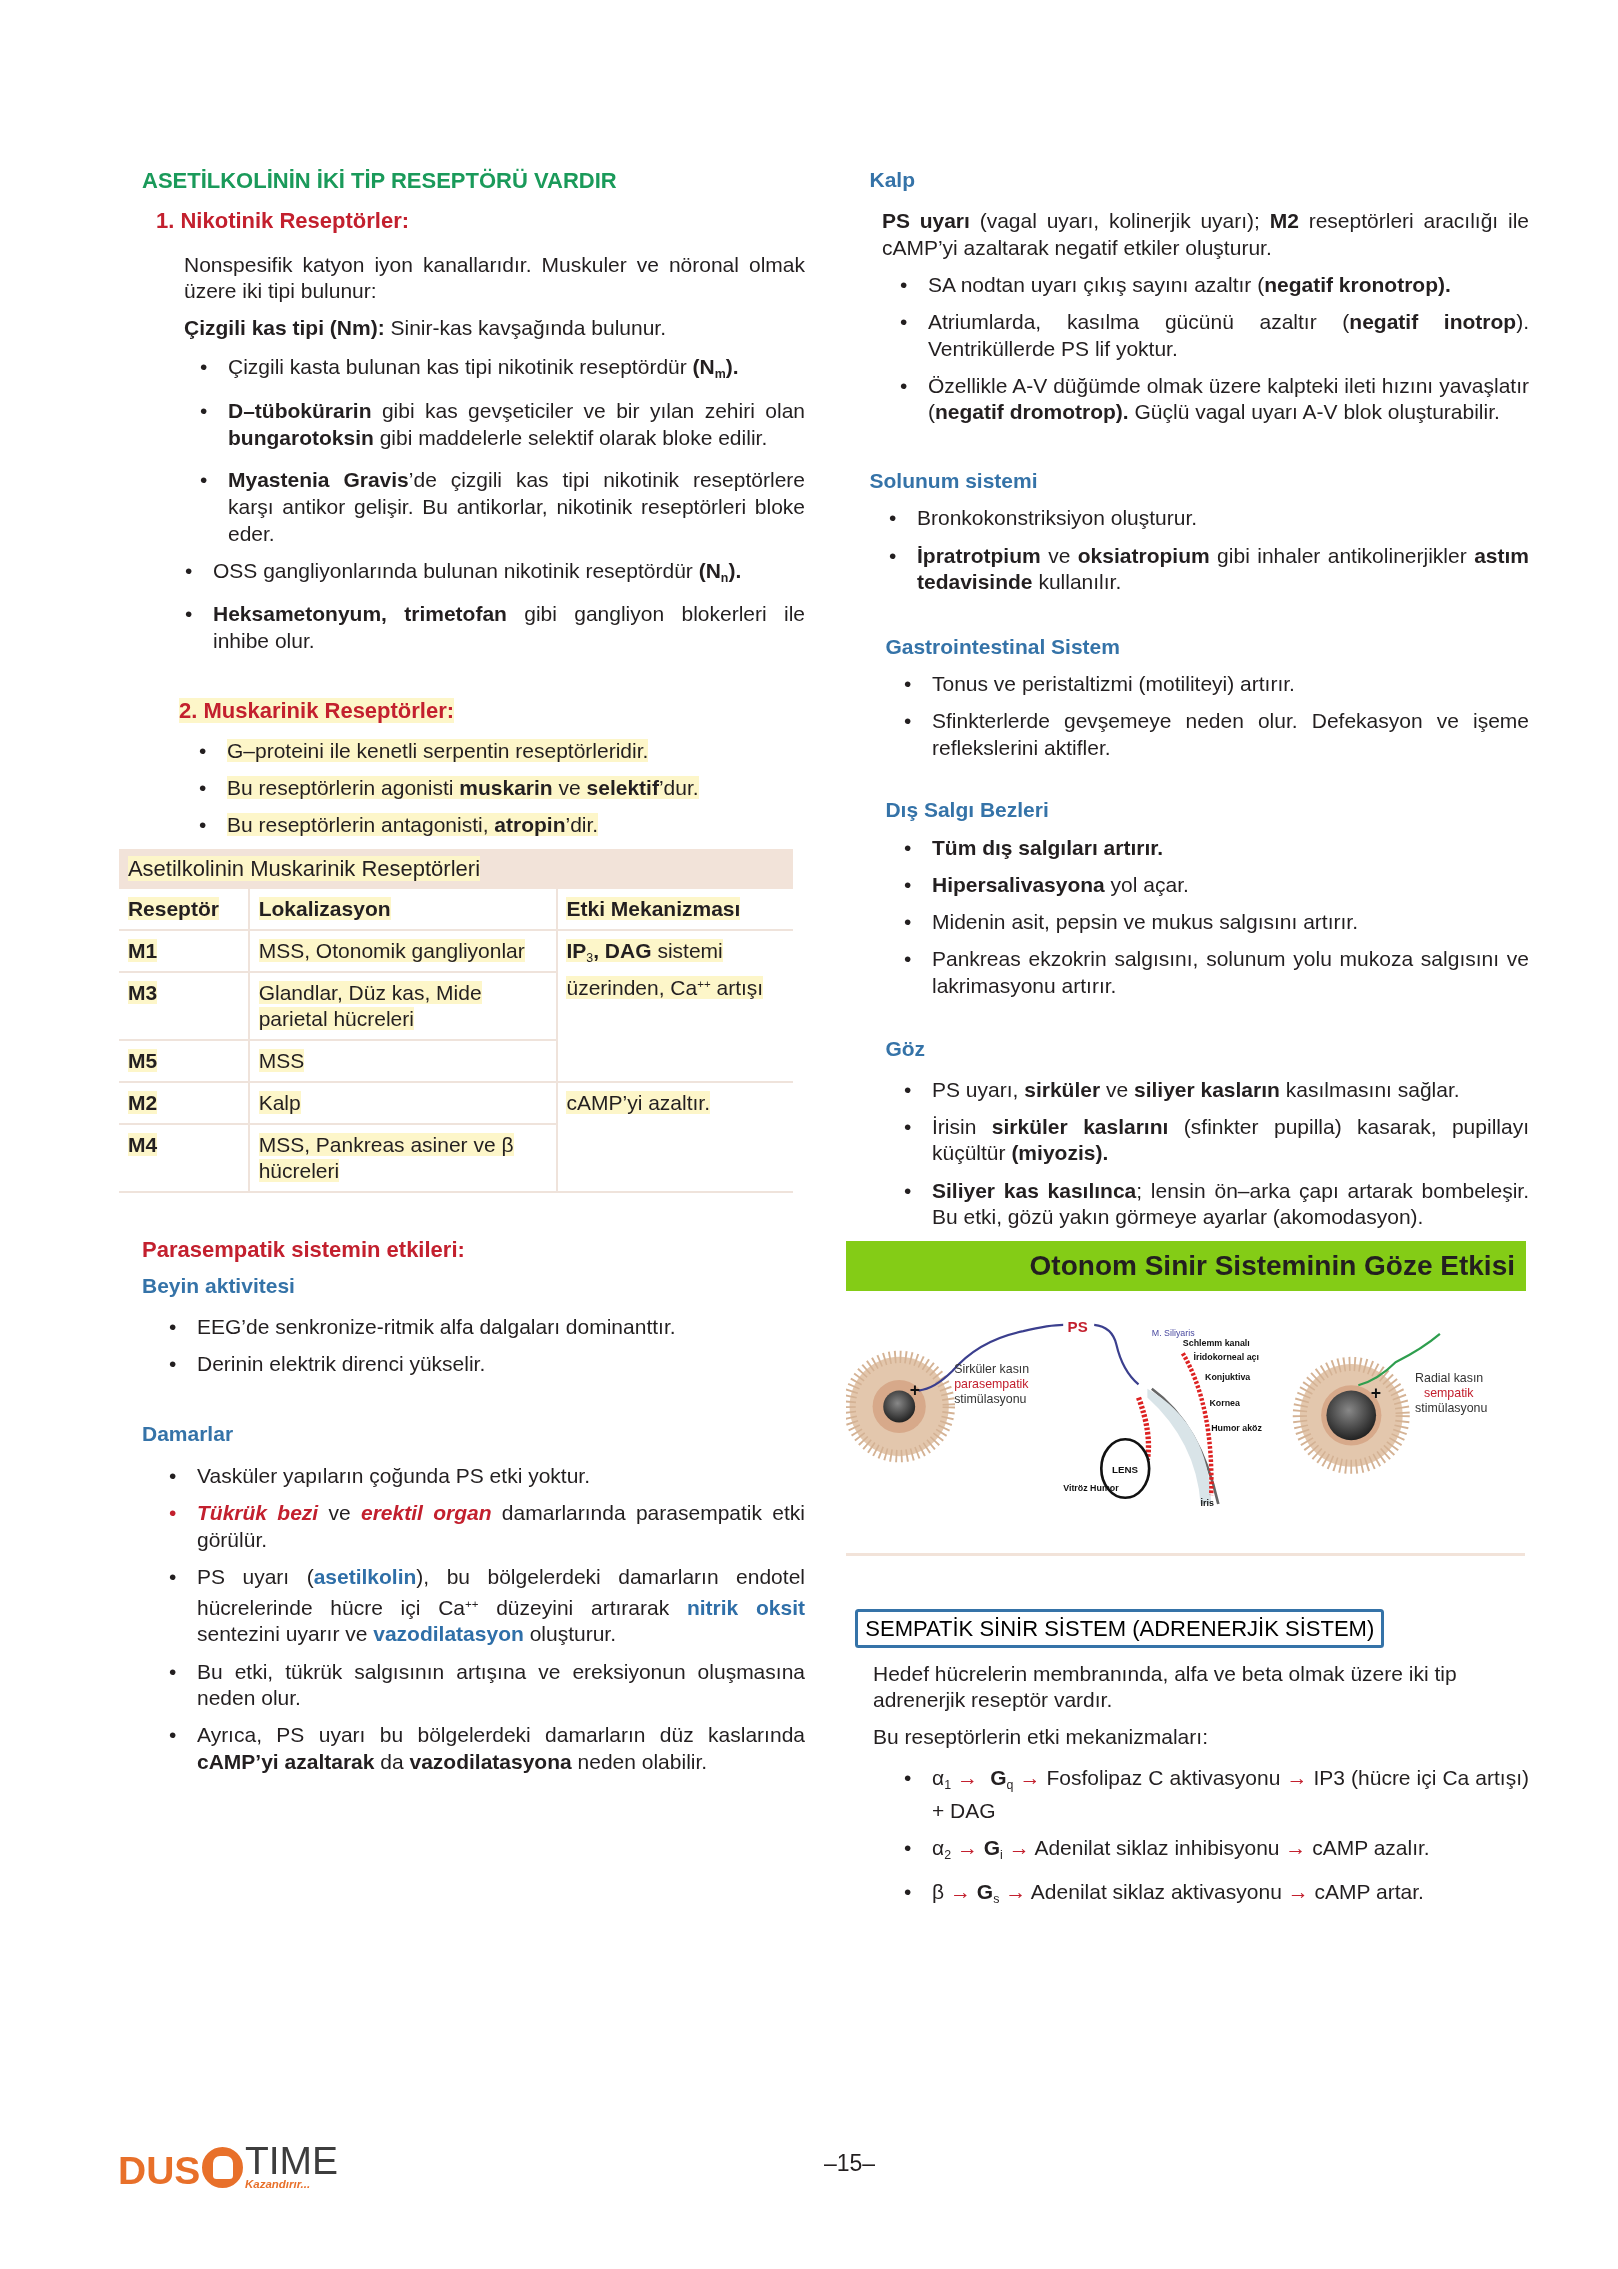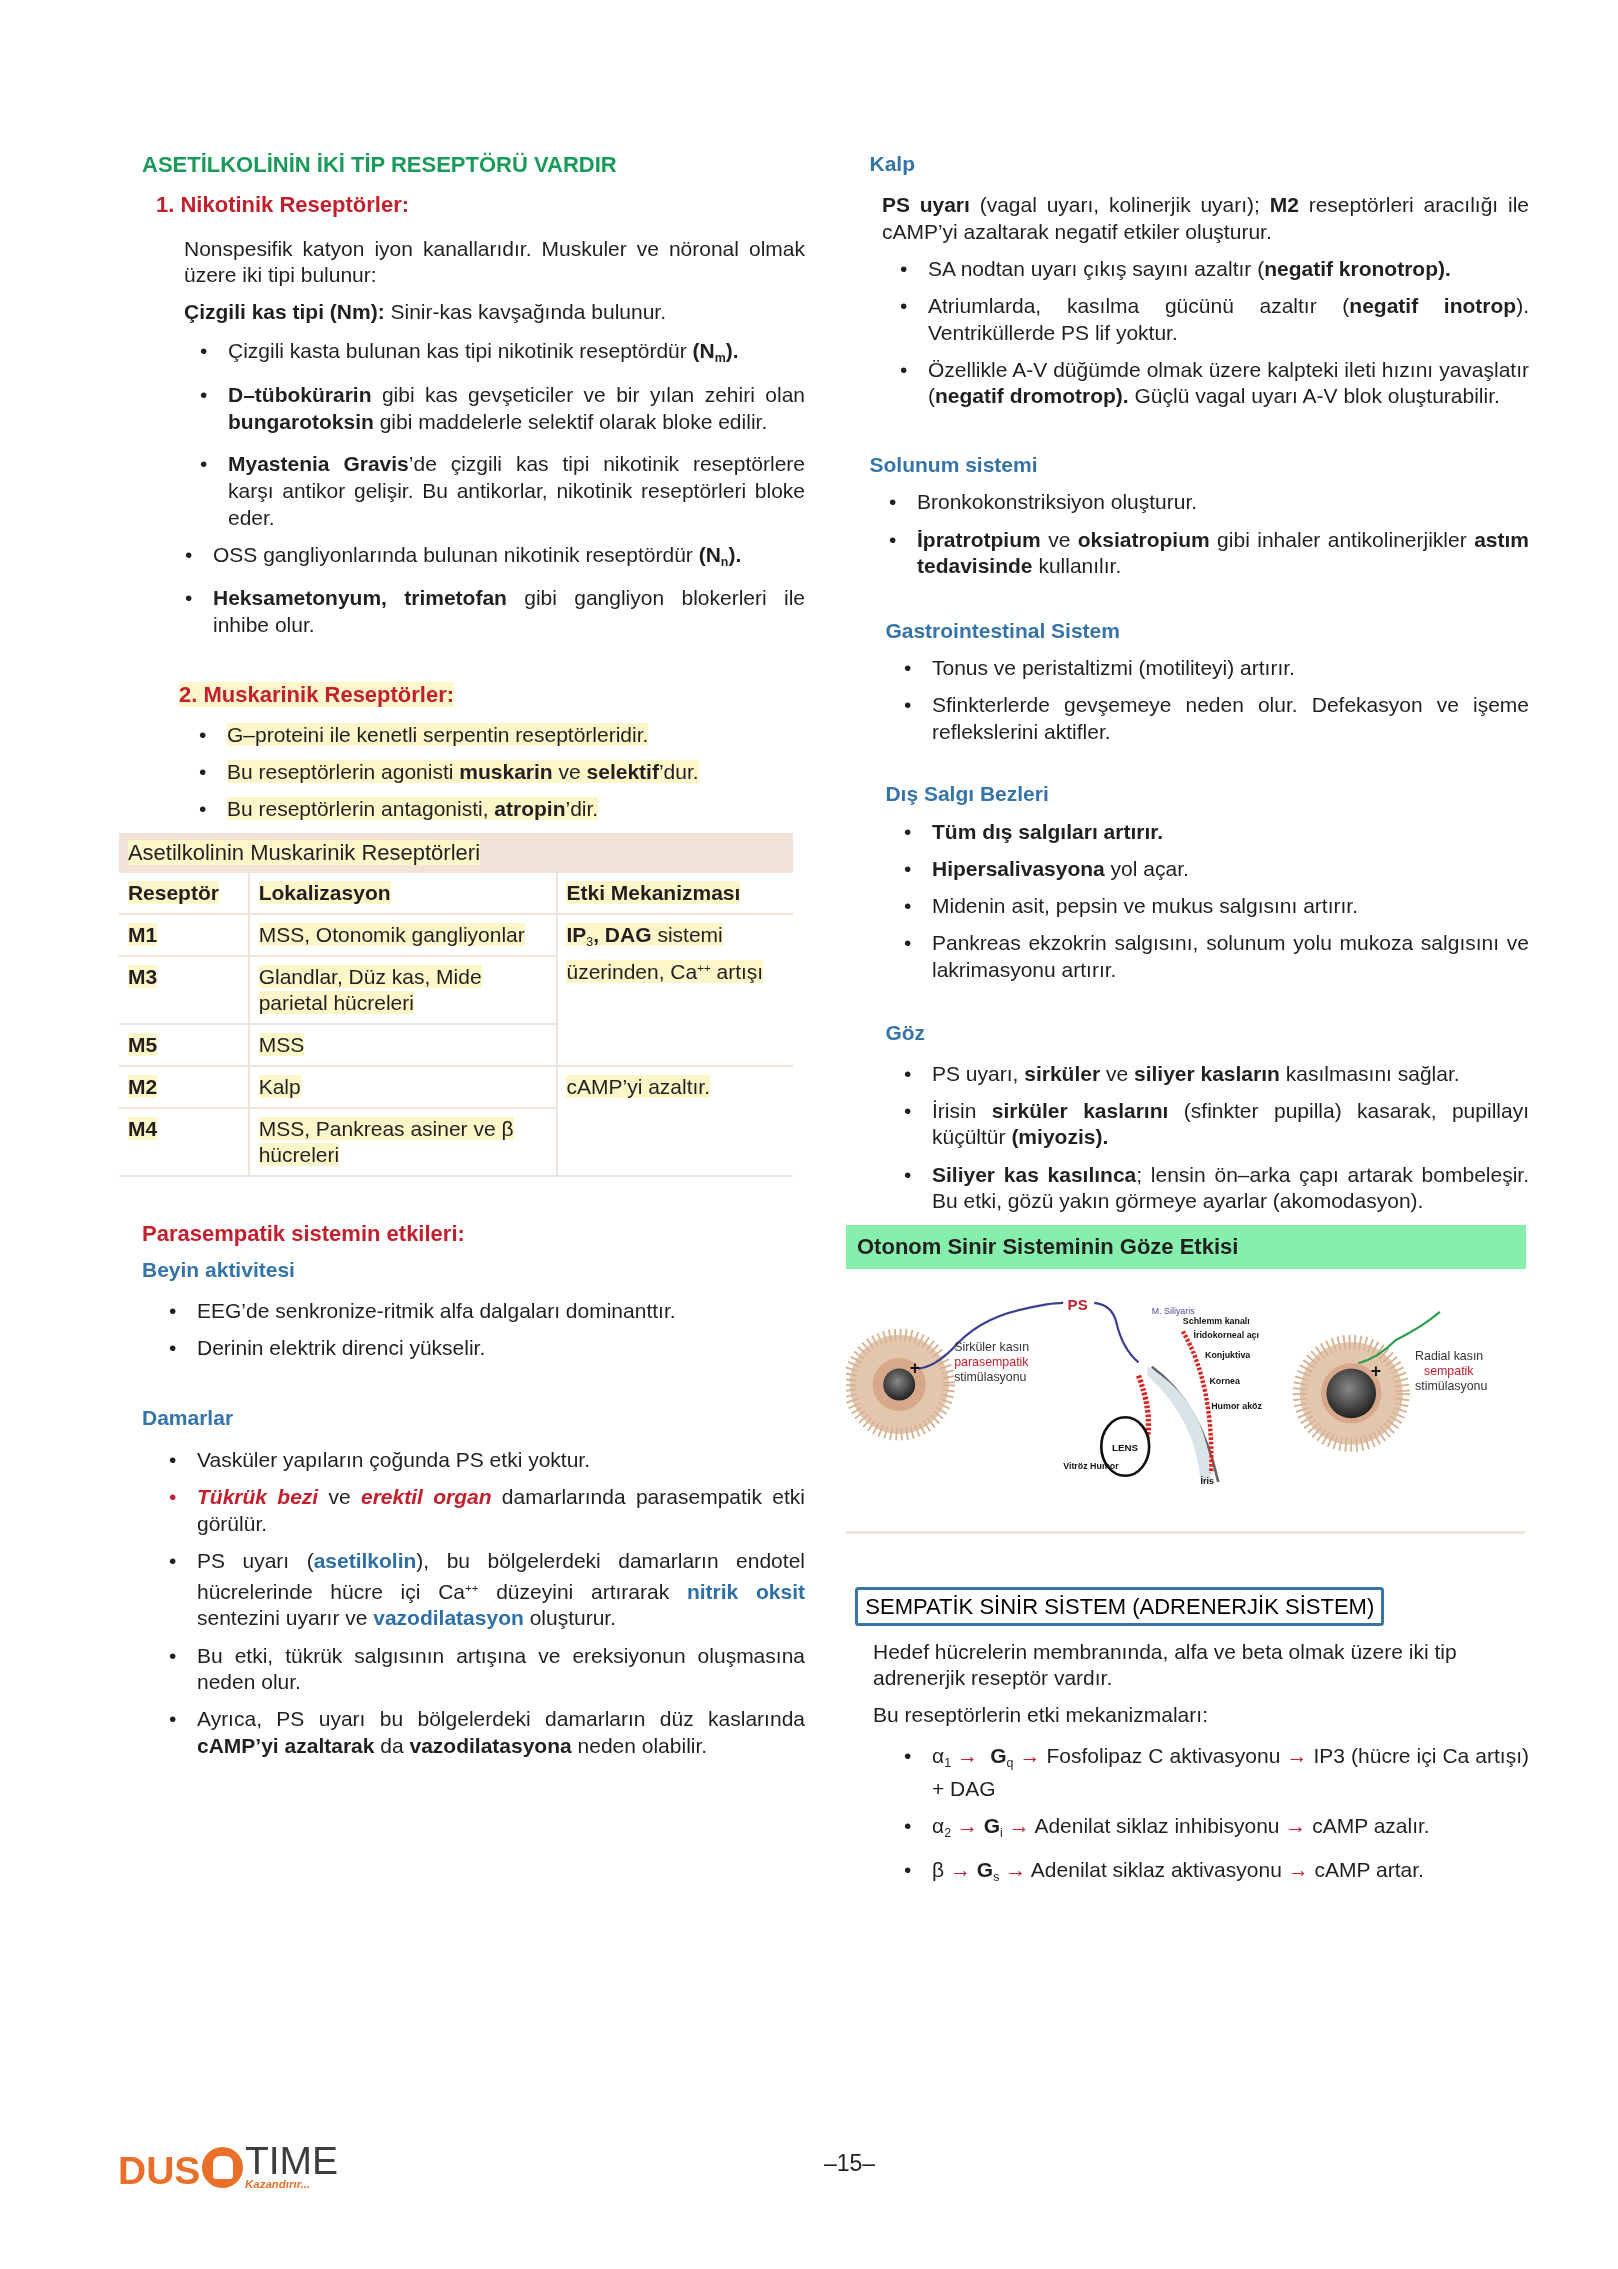--- a/index.html
+++ b/index.html
@@ -1,18 +1,18 @@
 <!DOCTYPE html>
 <html style="font-size:14px"><head>
 <meta charset="utf-8">
 <style>
   html, body { margin: 0; padding: 0; background: #ffffff; }
   body { width: 1618px; height: 2270px; position: relative; overflow: hidden;
          font-family: "Liberation Sans", "DejaVu Sans", sans-serif; color: #231f20; }
-  .col { position: absolute; top: 152px; }
+  .col { position: absolute; top: 168px; }
   .col-left { left: 149px; width: 656px; }
   .col-right { left: 873px; width: 656px; }
   .h-green { color: #1a9a5a; font-weight: bold; font-size: 22px; margin: 0 0 14px 0; }
   .h-red { color: #c3202e; font-weight: bold; font-size: 22px; }
   .h-blue { color: #3573a8; font-weight: bold; font-size: 21px; }
   .p { font-size: 21px; line-height: 26.6px; margin: 0; text-align: justify; }
   ul { list-style: none; margin: 0; padding: 0; }
   li { position: relative; font-size: 21px; line-height: 26.6px; margin-bottom: 10.6px; text-align: justify; }
   li::before { content: "\2022"; position: absolute; left: -28px; top: 0; color: #231f20; }
   li.red-bullet::before { color: #c3202e; }
@@ -23,21 +23,21 @@
   sub { font-size: 12.4px; vertical-align: -3.5px; }
   sup { font-size: 11.5px; vertical-align: 7px; }
   .arrow { color: #c3202e; }
   table { border-collapse: collapse; width: 674px; }
   .tbl-title { background: #f2e3d9; font-size: 22px; padding: 7px 8.9px; width: 656px; }
   td { font-size: 21px; line-height: 26px; vertical-align: top; padding: 7px 8.9px; border-bottom: 2.7px solid #efe3db; }
   td.c1 { width: 111px; border-right: 2.7px solid #efe3db; }
   td.c2 { width: 288px; border-right: 2.7px solid #efe3db; }
   .box-title { display: inline-block; border: 3.5px solid #3573a8; border-radius: 3.5px; color: #000000;
                font-weight: normal; font-size: 22px; padding: 3.5px 7px; margin-left: -17.7px; }
-  .diag-bar { background: #86efac; font-size: 22px; font-weight: bold; padding: 8.9px 10.6px; margin-left: -26.6px; width: 658px; }
+  .diag-bar { background: #84cc16; font-size: 28px; font-weight: bold; padding: 8.9px 10.6px; margin-left: -26.6px; width: 658px; text-align: right; }
   .diag-area { position: relative; height: 262px; margin-left: -26.6px; width: 679px; border-bottom: 3.5px solid #f2e3d9; }
   .footer-logo { position: absolute; left: 118px; top: 2137px; height: 53px; display: flex; align-items: flex-end; }
   .page-num { position: absolute; left: 824px; top: 2150px; font-size: 23px; }
 </style>
 </head>
 <body>
 
 <div class="col col-left">
   <div class="h-green" style="margin-left:-7px;">ASETİLKOLİNİN İKİ TİP RESEPTÖRÜ VARDIR</div>
 

